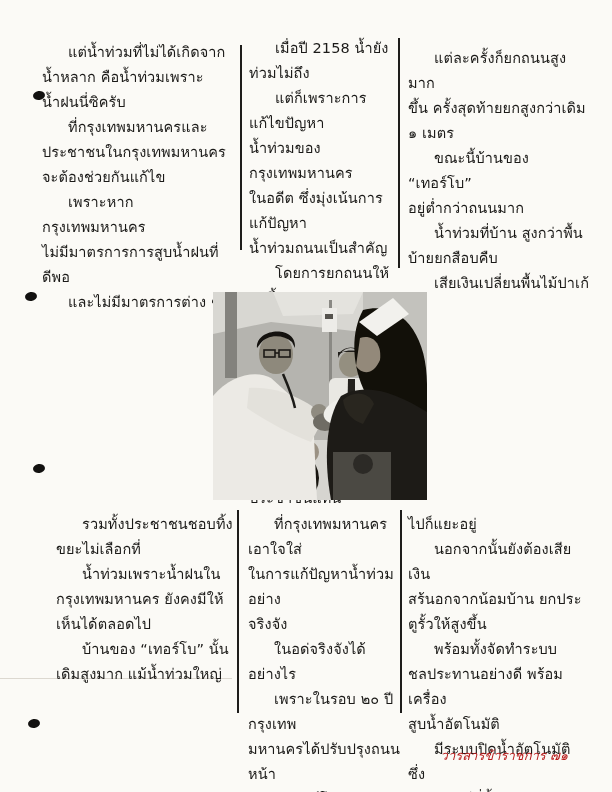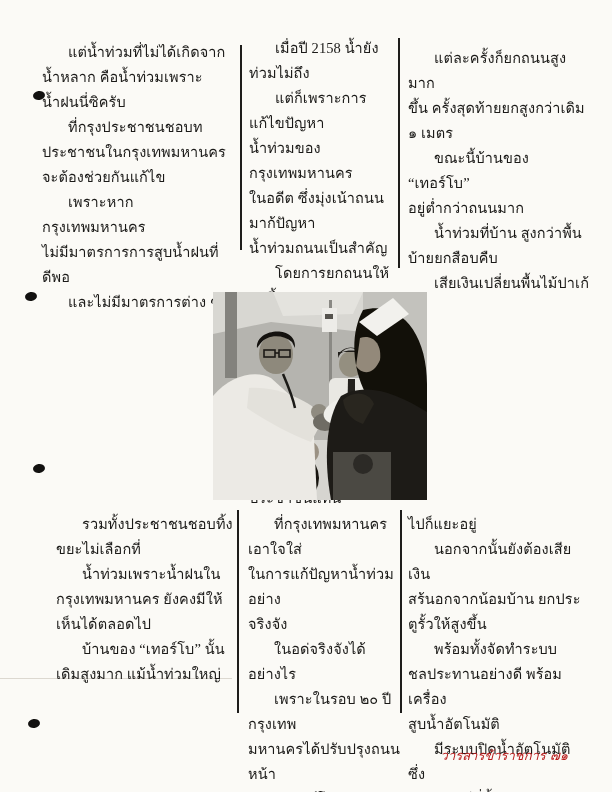--- a/index.html
+++ b/index.html
@@ -11,21 +11,21 @@
   }
   
   .dot{position:absolute;background:#121110;border-radius:50%;width:12px;height:9px;transform:rotate(-8deg);}
   .dot1{left:33px;top:91px;}
   .dot2{left:25px;top:292px;}
   .dot3{left:33px;top:464px;}
   .dot4{left:28px;top:719px;}
   
   .artifact{position:absolute;left:0;top:678px;width:232px;height:1px;background:#dcd8d0;}
   
-  .col{position:absolute;font-family:Liberation Serif, serif;}
+  .col{position:absolute;}
   .col p{margin:0;white-space:pre-line;font-size:14.5px;line-height:25px;letter-spacing:.1px;}
   .col p.ind{text-indent:26px;}
   .c-top1{left:42px;top:40px;width:192px;}
   .c-top2{left:249px;top:36px;width:152px;}
   .c-top3{left:408px;top:46px;width:182px;}
   .c-bot1{left:56px;top:512px;width:178px;}
   .c-bot2{left:248px;top:512px;width:152px;}
   .c-bot3{left:408px;top:512px;width:182px;}
   
   .vrule{position:absolute;width:2px;background:#1e1d1b;}
@@ -55,34 +55,34 @@
 
   <span class="vrule vr1"></span>
   <span class="vrule vr2"></span>
   <span class="vrule vr3"></span>
   <span class="vrule vr4"></span>
 
   <div class="col c-top1">
     <p class="ind">แต่น้ำท่วมที่ไม่ได้เกิดจาก
 น้ำหลาก คือน้ำท่วมเพราะ
 น้ำฝนนี่ซิครับ</p>
-    <p class="ind">ที่กรุงประชาชนชอบท
+    <p class="ind">ที่กรุงเทพมหานครและ
 ประชาชนในกรุงเทพมหานคร
 จะต้องช่วยกันแก้ไข</p>
     <p class="ind">เพราะหากกรุงเทพมหานคร
 ไม่มีมาตรการการสูบน้ำฝนที่
 ดีพอ</p>
     <p class="ind">และไม่มีมาตรการต่าง ๆ ที่</p>
   </div>
 
   <div class="col c-top2">
     <p class="ind">เมื่อปี 2158 น้ำยังท่วมไม่ถึง</p>
     <p class="ind">แต่ก็เพราะการแก้ไขปัญหา
 น้ำท่วมของกรุงเทพมหานคร
-ในอดีต ซึ่งมุ่งเน้าถนนมาก้ปัญหา
+ในอดีต ซึ่งมุ่งเน้นการแก้ปัญหา
 น้ำท่วมถนนเป็นสำคัญ</p>
     <p class="ind">โดยการยกถนนให้สูงขึ้น</p>
     <p class="ind">แต่การแก้ไขปัญหาดังกล่าว
 ประชาชนเป็นผู้รับเคราะห์แทน</p>
     <p class="ind">กล่าวคือน้ำไม่ท่วมที่ถนน
 แต่ท่วมที่บ้านของประชาชนแทน</p>
   </div>
 
   <div class="col c-top3">
     <p class="ind">แต่ละครั้งก็ยกถนนสูงมาก

